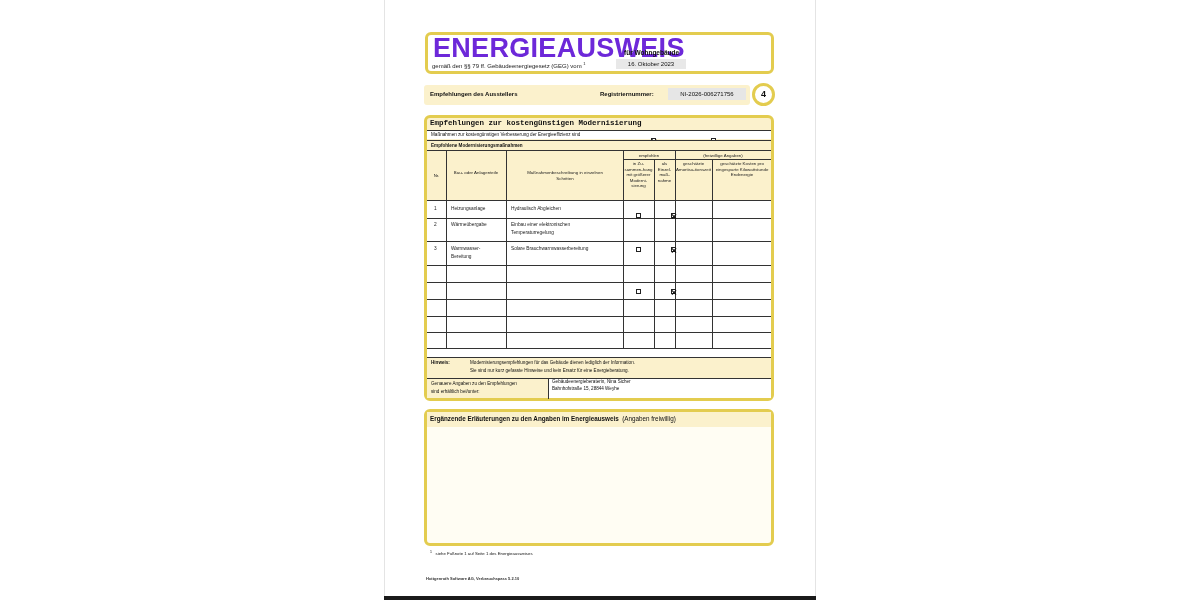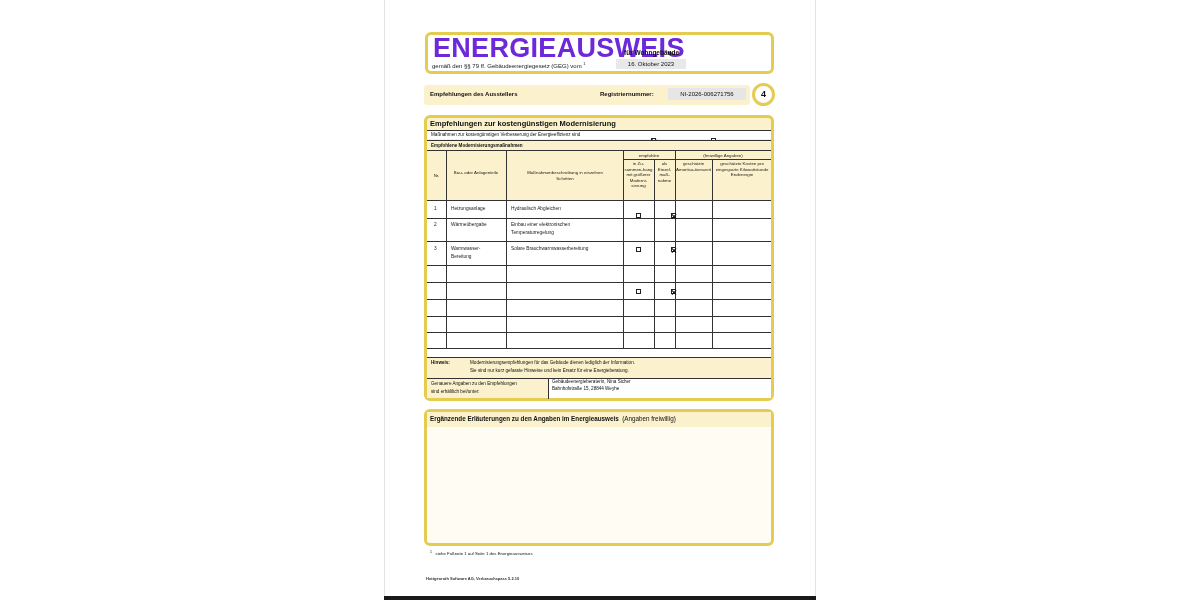--- a/index.html
+++ b/index.html
@@ -46,21 +46,21 @@
     position: absolute; left: 752px; top: 83px; width: 23px; height: 23px;
     border: 3px solid #e3cc4f; border-radius: 50%; background: #fff;
     font-size: 9px; font-weight: bold; text-align: center; line-height: 17px;
   }
 
   
   .section-box {
     position: absolute; left: 424px; top: 115px; width: 350px; height: 286px;
     border: 3px solid #e3cc4f; border-radius: 6px; background: #fbf1cc;
   }
-  .section-title { position: absolute; left: 430px; top: 119px; font-size: 7.5px; font-weight: bold; }
+  .section-title { position: absolute; left: 430px; top: 119px; font-size: 7.5px; font-weight: bold; font-family: Liberation Mono, monospace; }
 
   .row-box { position: absolute; left: 427px; width: 344px; background: #fff; border-top: 1px solid #333; }
   .tiny { font-size: 4.6px; line-height: 6px; }
   .tinyb { font-size: 4.6px; line-height: 6px; font-weight: bold; }
 
   .cb {
     display: inline-block; width: 5px; height: 5px; border: 0.8px solid #222; background: #fff;
     vertical-align: middle; position: relative;
   }
   .cbx::before, .cbx::after {

